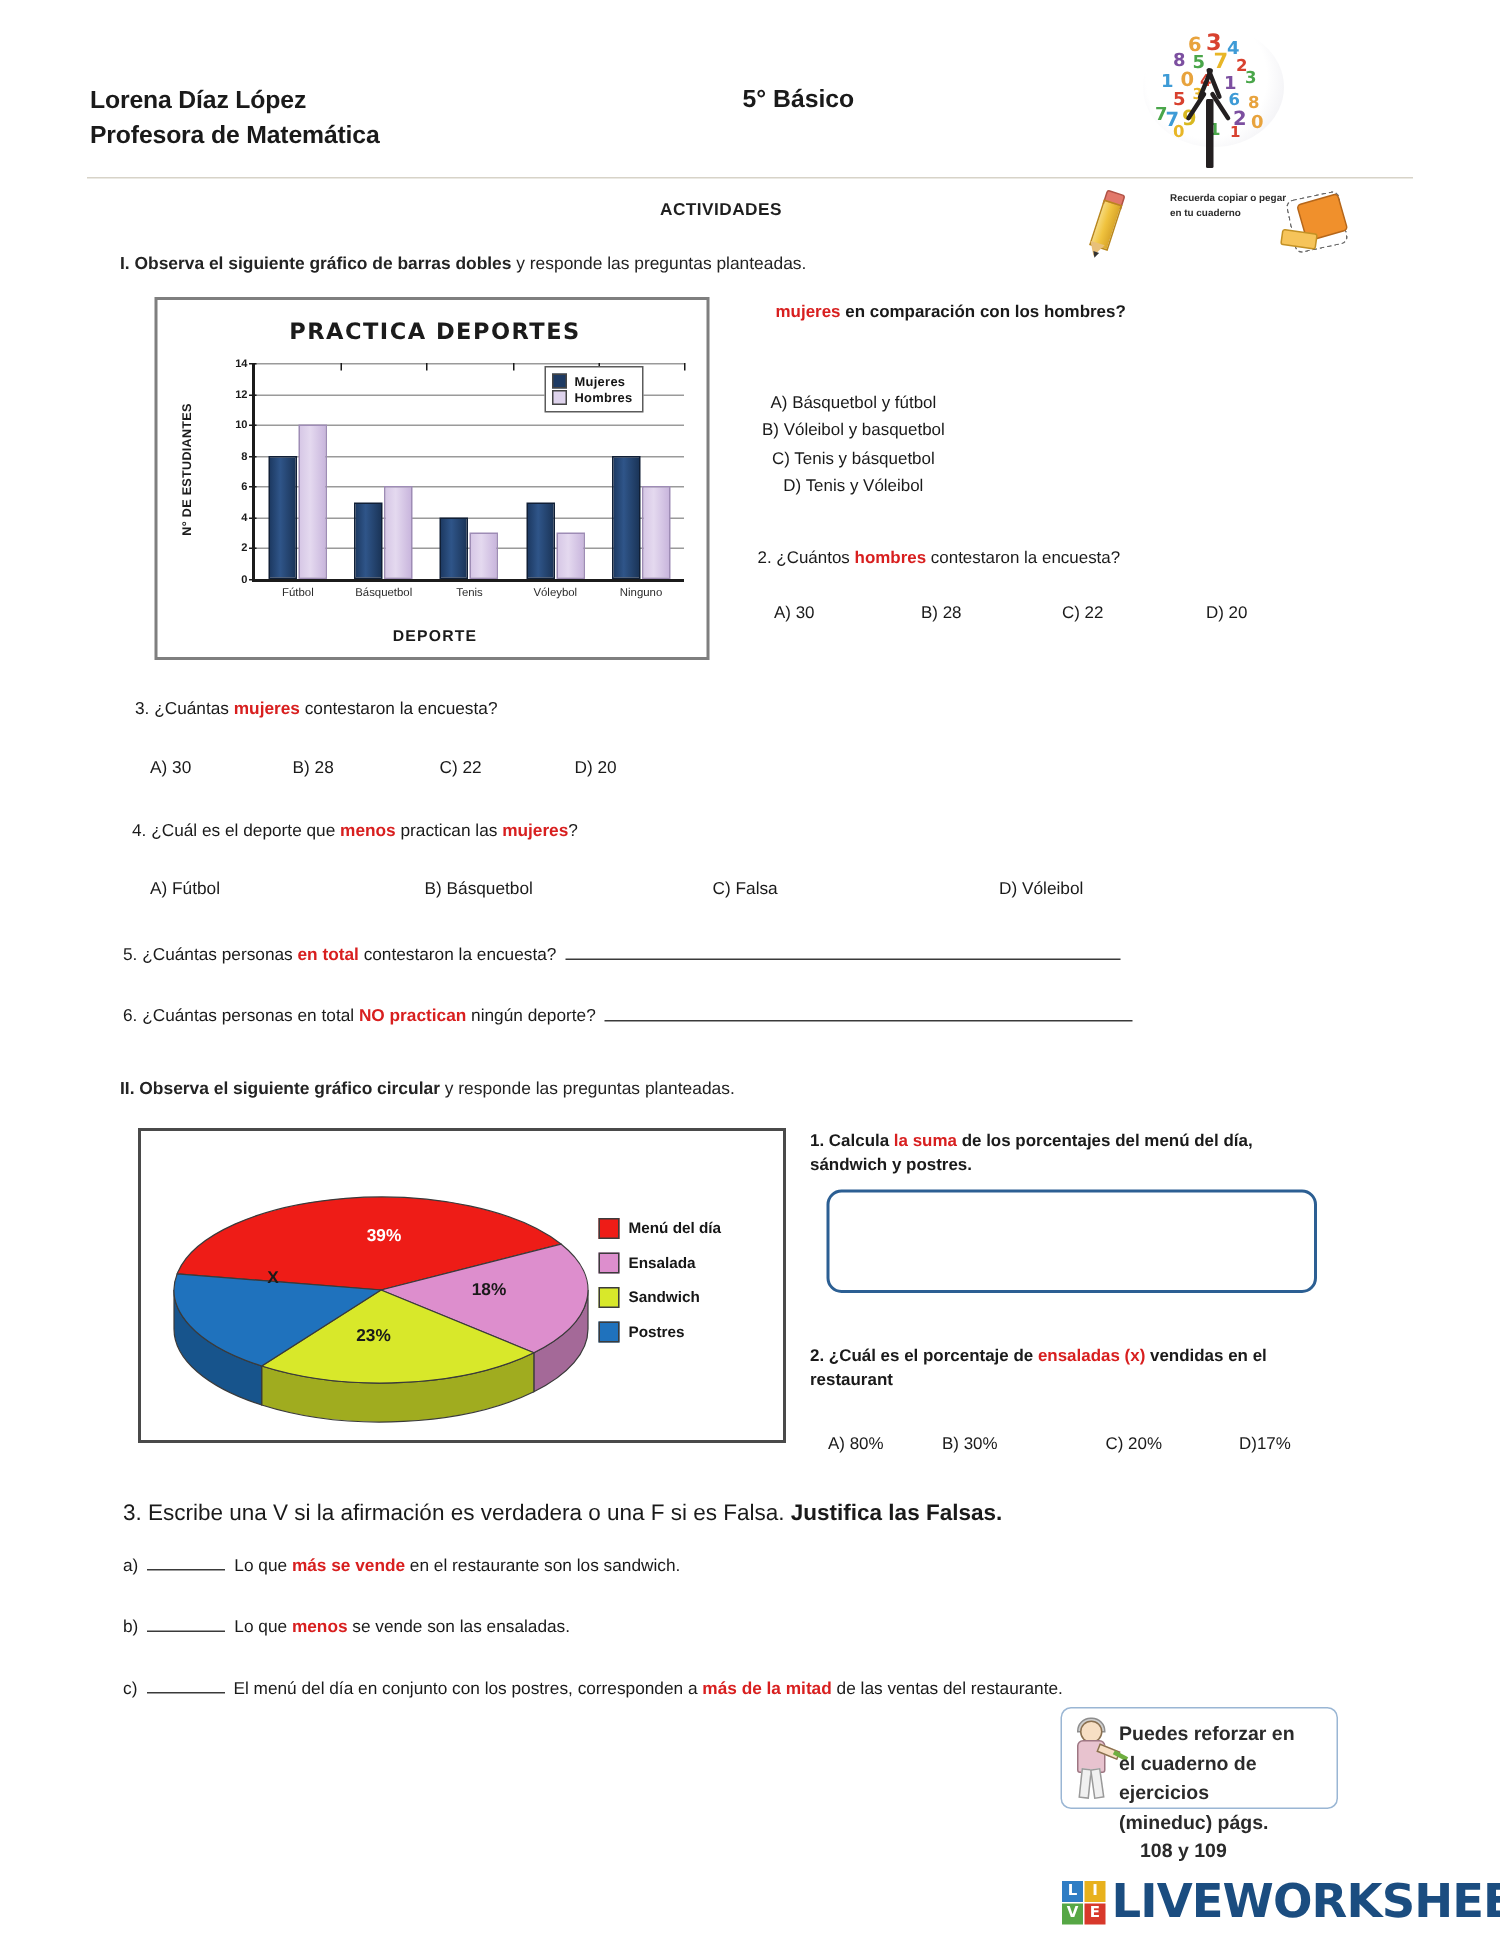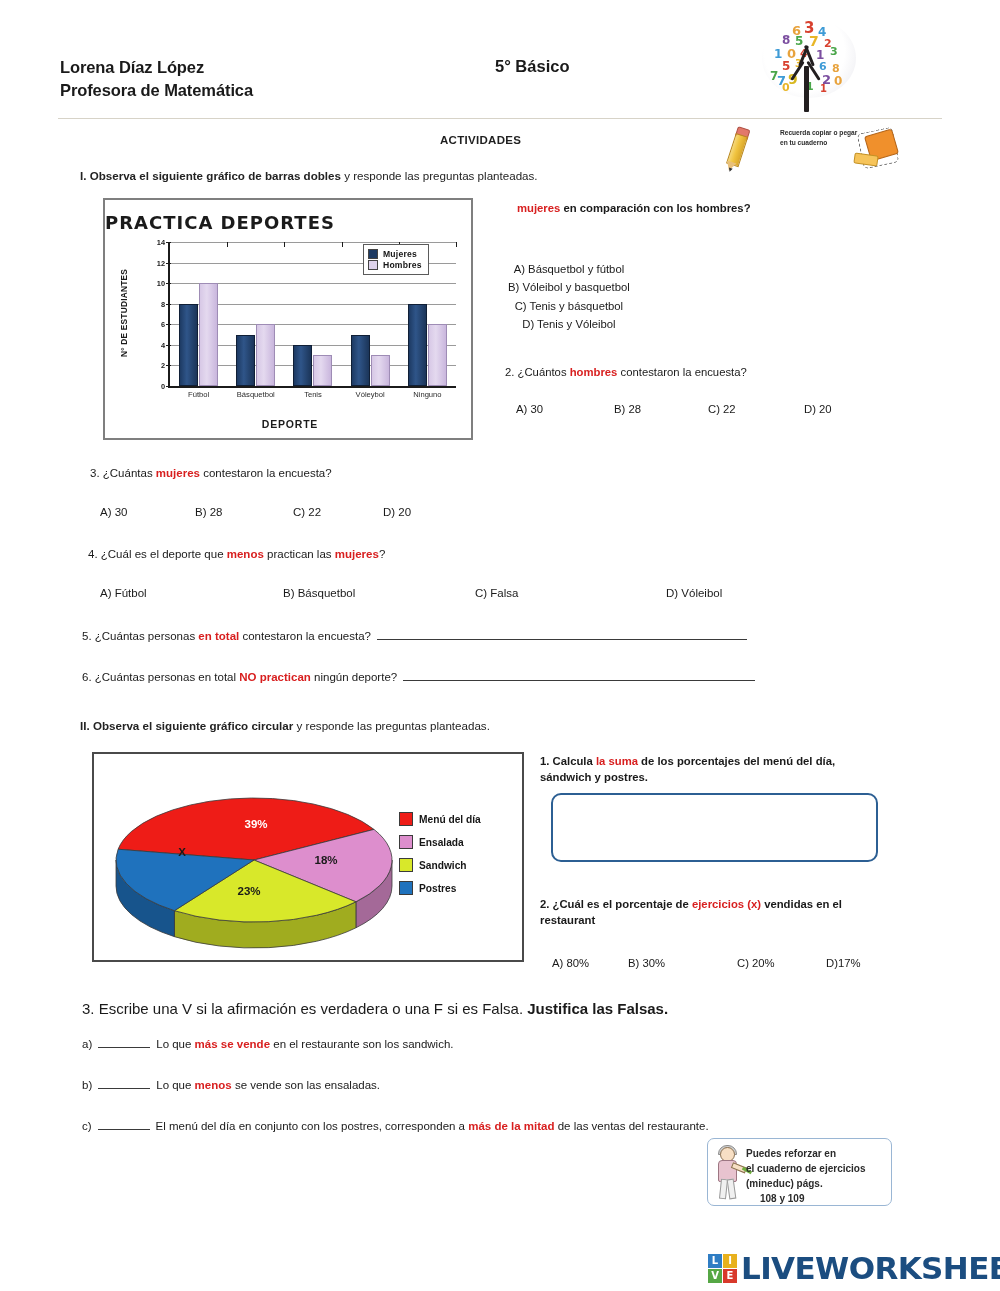--- a/index.html
+++ b/index.html
@@ -181,21 +181,22 @@
     position: absolute;
     left: 103px; top: 198px;
     width: 370px; height: 242px;
     background: #ffffff;
     border: 2px solid #7f7f7f;
     box-sizing: border-box;
   }
   #bar-chart-title {
     position: absolute;
     left: 0; top: 12px; width: 370px;
-    font-size: 18px;
+    text-align: center;
+    font-size: 15px;
     font-weight: bold;
     font-family: "DejaVu Sans", sans-serif;
     letter-spacing: 1px;
     color: #1b1b1b;
   }
   #bar-ylabel {
     position: absolute;
     left: -46px; top: 108px;
     width: 130px;
     text-align: center;
@@ -403,21 +404,21 @@
     width: 185px; height: 68px;
     border: 1px solid #9ab6d4;
     border-radius: 7px;
     background: #ffffff;
     box-sizing: border-box;
   }
   #reinforce-note .txt {
     position: absolute;
     left: 38px; top: 7px;
     width: 140px;
-    font-size: 10px;
+    font-size: 13px;
     font-weight: bold;
     line-height: 1.5;
     color: #2a2a2a;
   }
   #reinforce-note .txt .pages { display: block; padding-left: 14px; }
   #reinforce-note .kid {
     position: absolute;
     left: 4px; top: 8px;
     width: 34px; height: 54px;
   }
@@ -727,21 +728,21 @@
     </div>
   </div>
 </div>
 
 <div id="pie-q1" class="b">
   <span>1. Calcula </span><span class="redb">la suma</span><span> de los porcentajes del menú del día, sándwich y postres.</span>
 </div>
 <div id="pie-answer-box"></div>
 
 <div id="pie-q2" class="b">
-  <span>2. ¿Cuál es el porcentaje de </span><span class="redb">ejercicios (x)</span><span> vendidas en el restaurant</span>
+  <span>2. ¿Cuál es el porcentaje de </span><span class="redb">ensaladas (x)</span><span> vendidas en el restaurant</span>
 </div>
 <div id="pie-q2-options">
   <span class="opt" style="left:0px;">A) 80%</span>
   <span class="opt" style="left:76px;">B) 30%</span>
   <span class="opt" style="left:185px;">C) 20%</span>
   <span class="opt" style="left:274px;">D)17%</span>
 </div>
 
 <div id="tf-title">
   <span>3. Escribe una V si la afirmación es verdadera o una F si es Falsa. </span><span class="b">Justifica las Falsas.</span>

